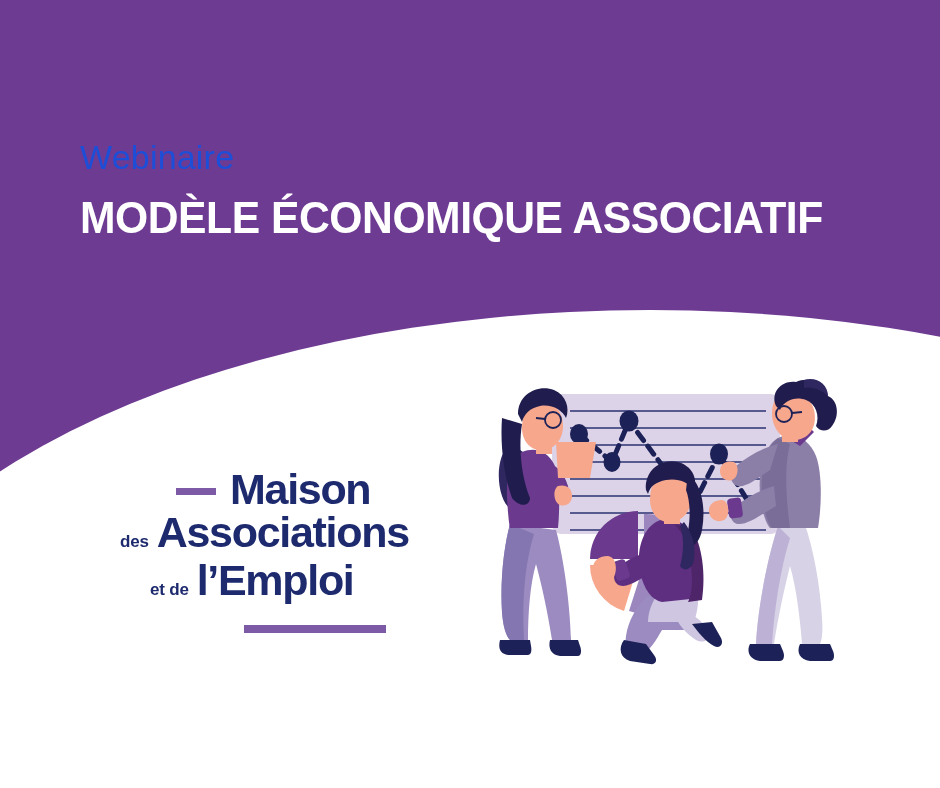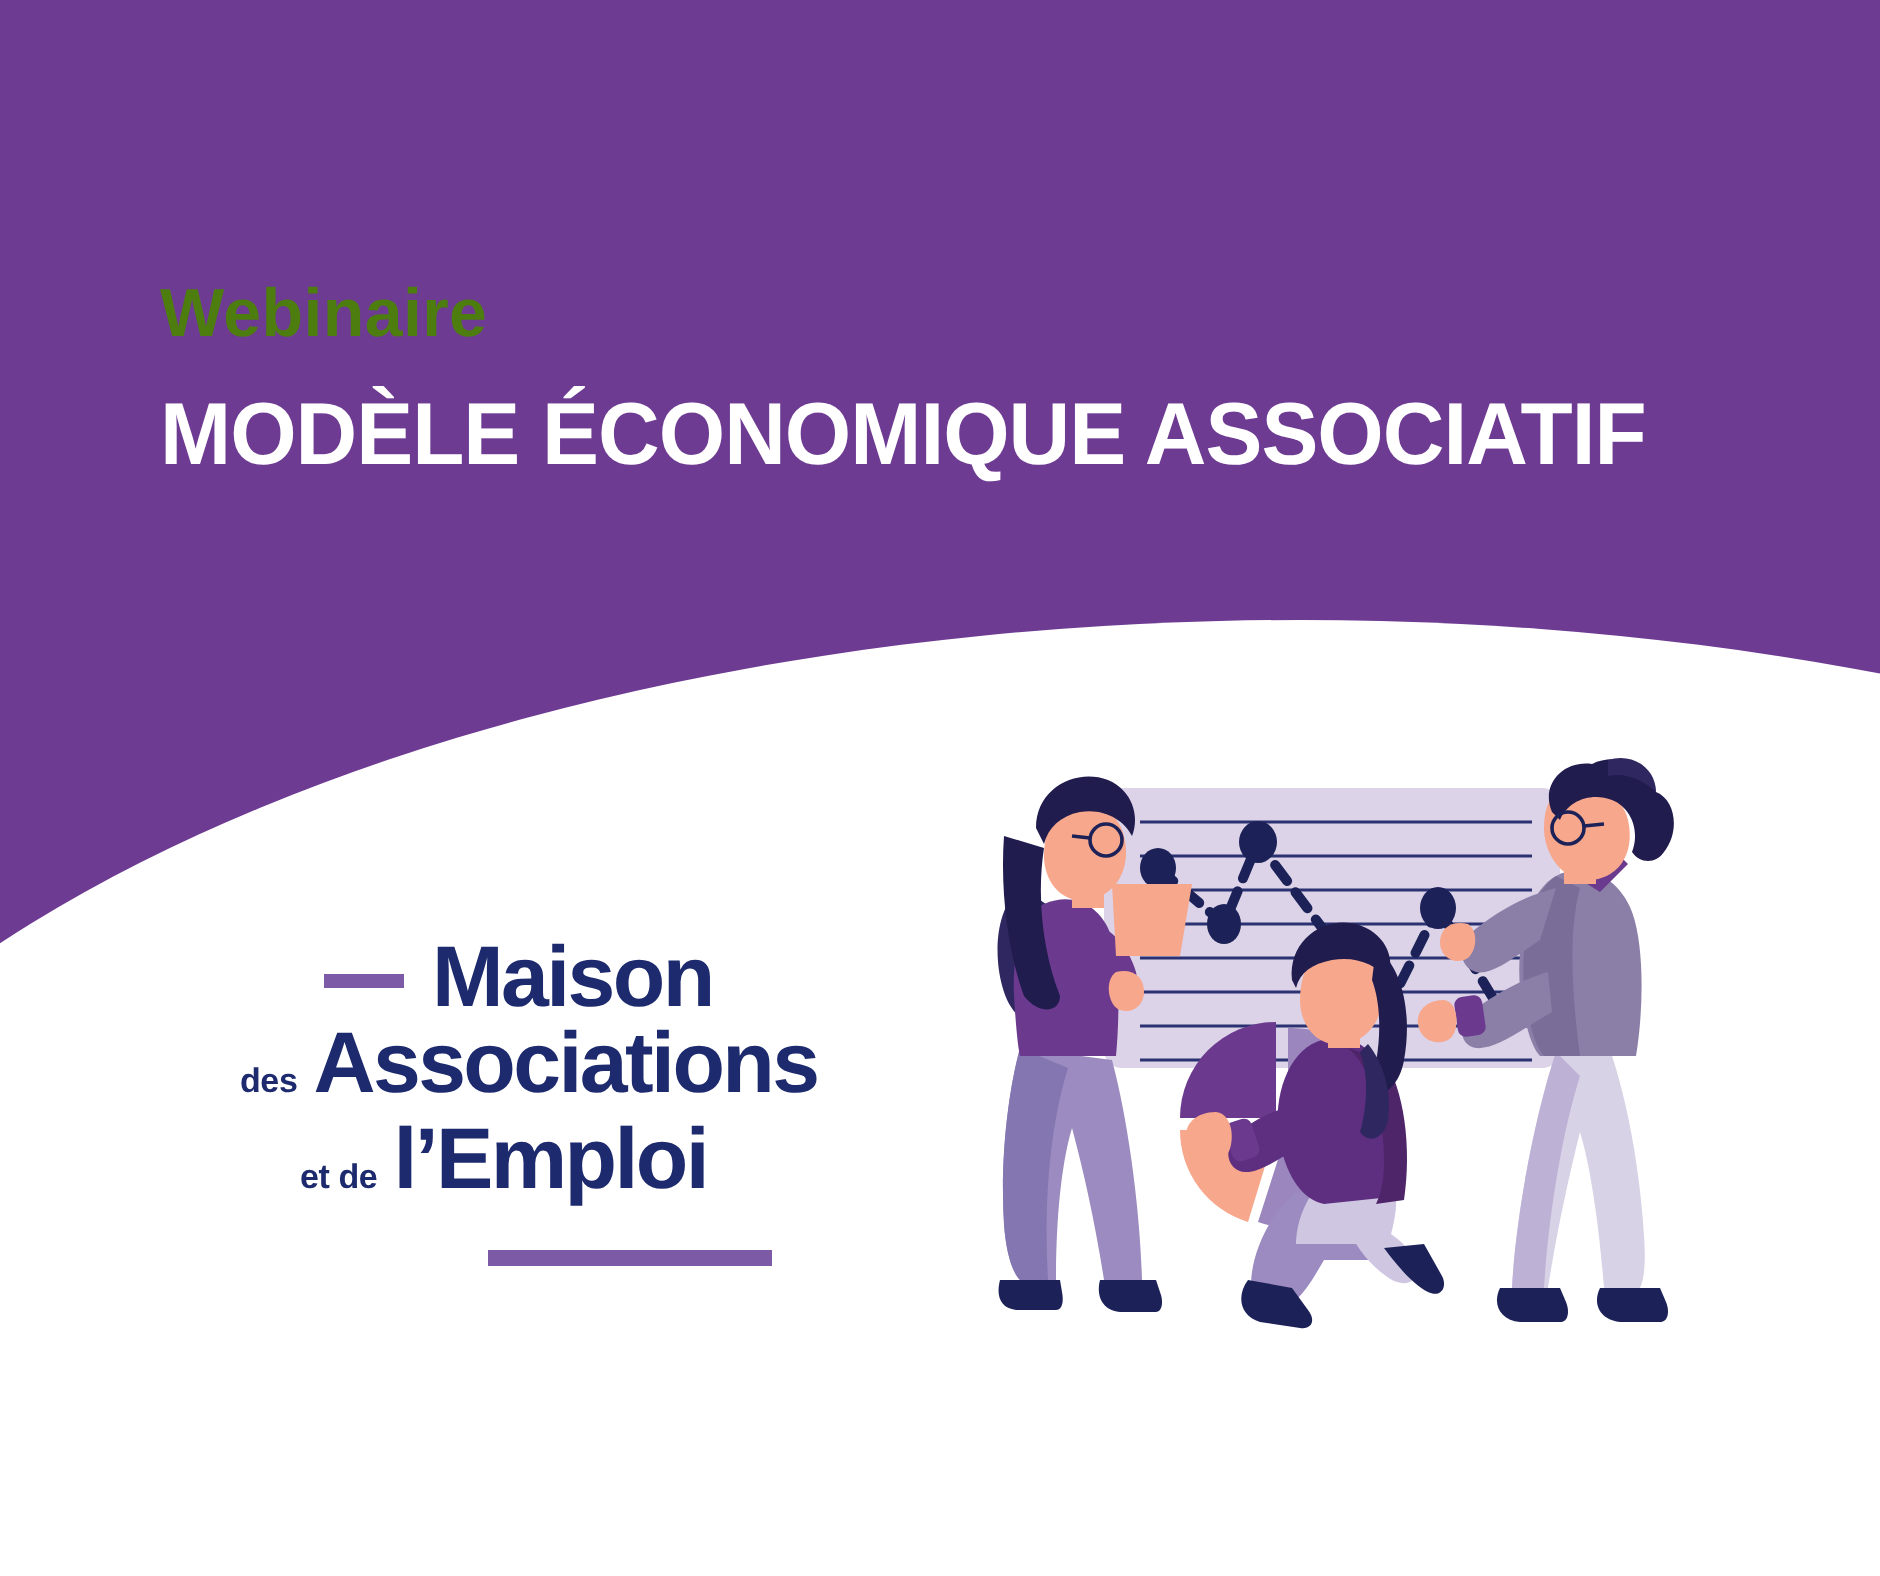--- a/index.html
+++ b/index.html
@@ -42,23 +42,23 @@
     height: 269px;
     background: #ffffff;
   }
 
   
   .kicker {
     position: absolute;
     left: 80px;
     top: 140px;
     font-size: 34px;
-    font-weight: bold;
+    font-weight: normal;
     letter-spacing: 0.2px;
-    color: #4d7c0f;
+    color: #1d4ed8;
     line-height: 1;
   }
   .title {
     position: absolute;
     left: 80px;
     top: 194px;
     font-size: 44px;
     font-weight: bold;
     color: #FFFFFF;
     line-height: 1.1;
@@ -75,21 +75,21 @@
     top: 468px;
     width: 330px;
     height: 175px;
   }
   .logo-row {
     position: absolute;
     display: flex;
     align-items: baseline;
     white-space: nowrap;
   }
-  .logo-row-1 { left: 42px;  top: 0px; }
+  .logo-row-1 { left: 56px;  top: 0px; }
   .logo-row-2 { left: 0px;   top: 43px; }
   .logo-row-3 { left: 30px;  top: 91px; }
 
   .logo-dash {
     display: inline-block;
     width: 40px;
     height: 7px;
     background: #7C5AA6;
     margin-right: 14px;
     position: relative;

